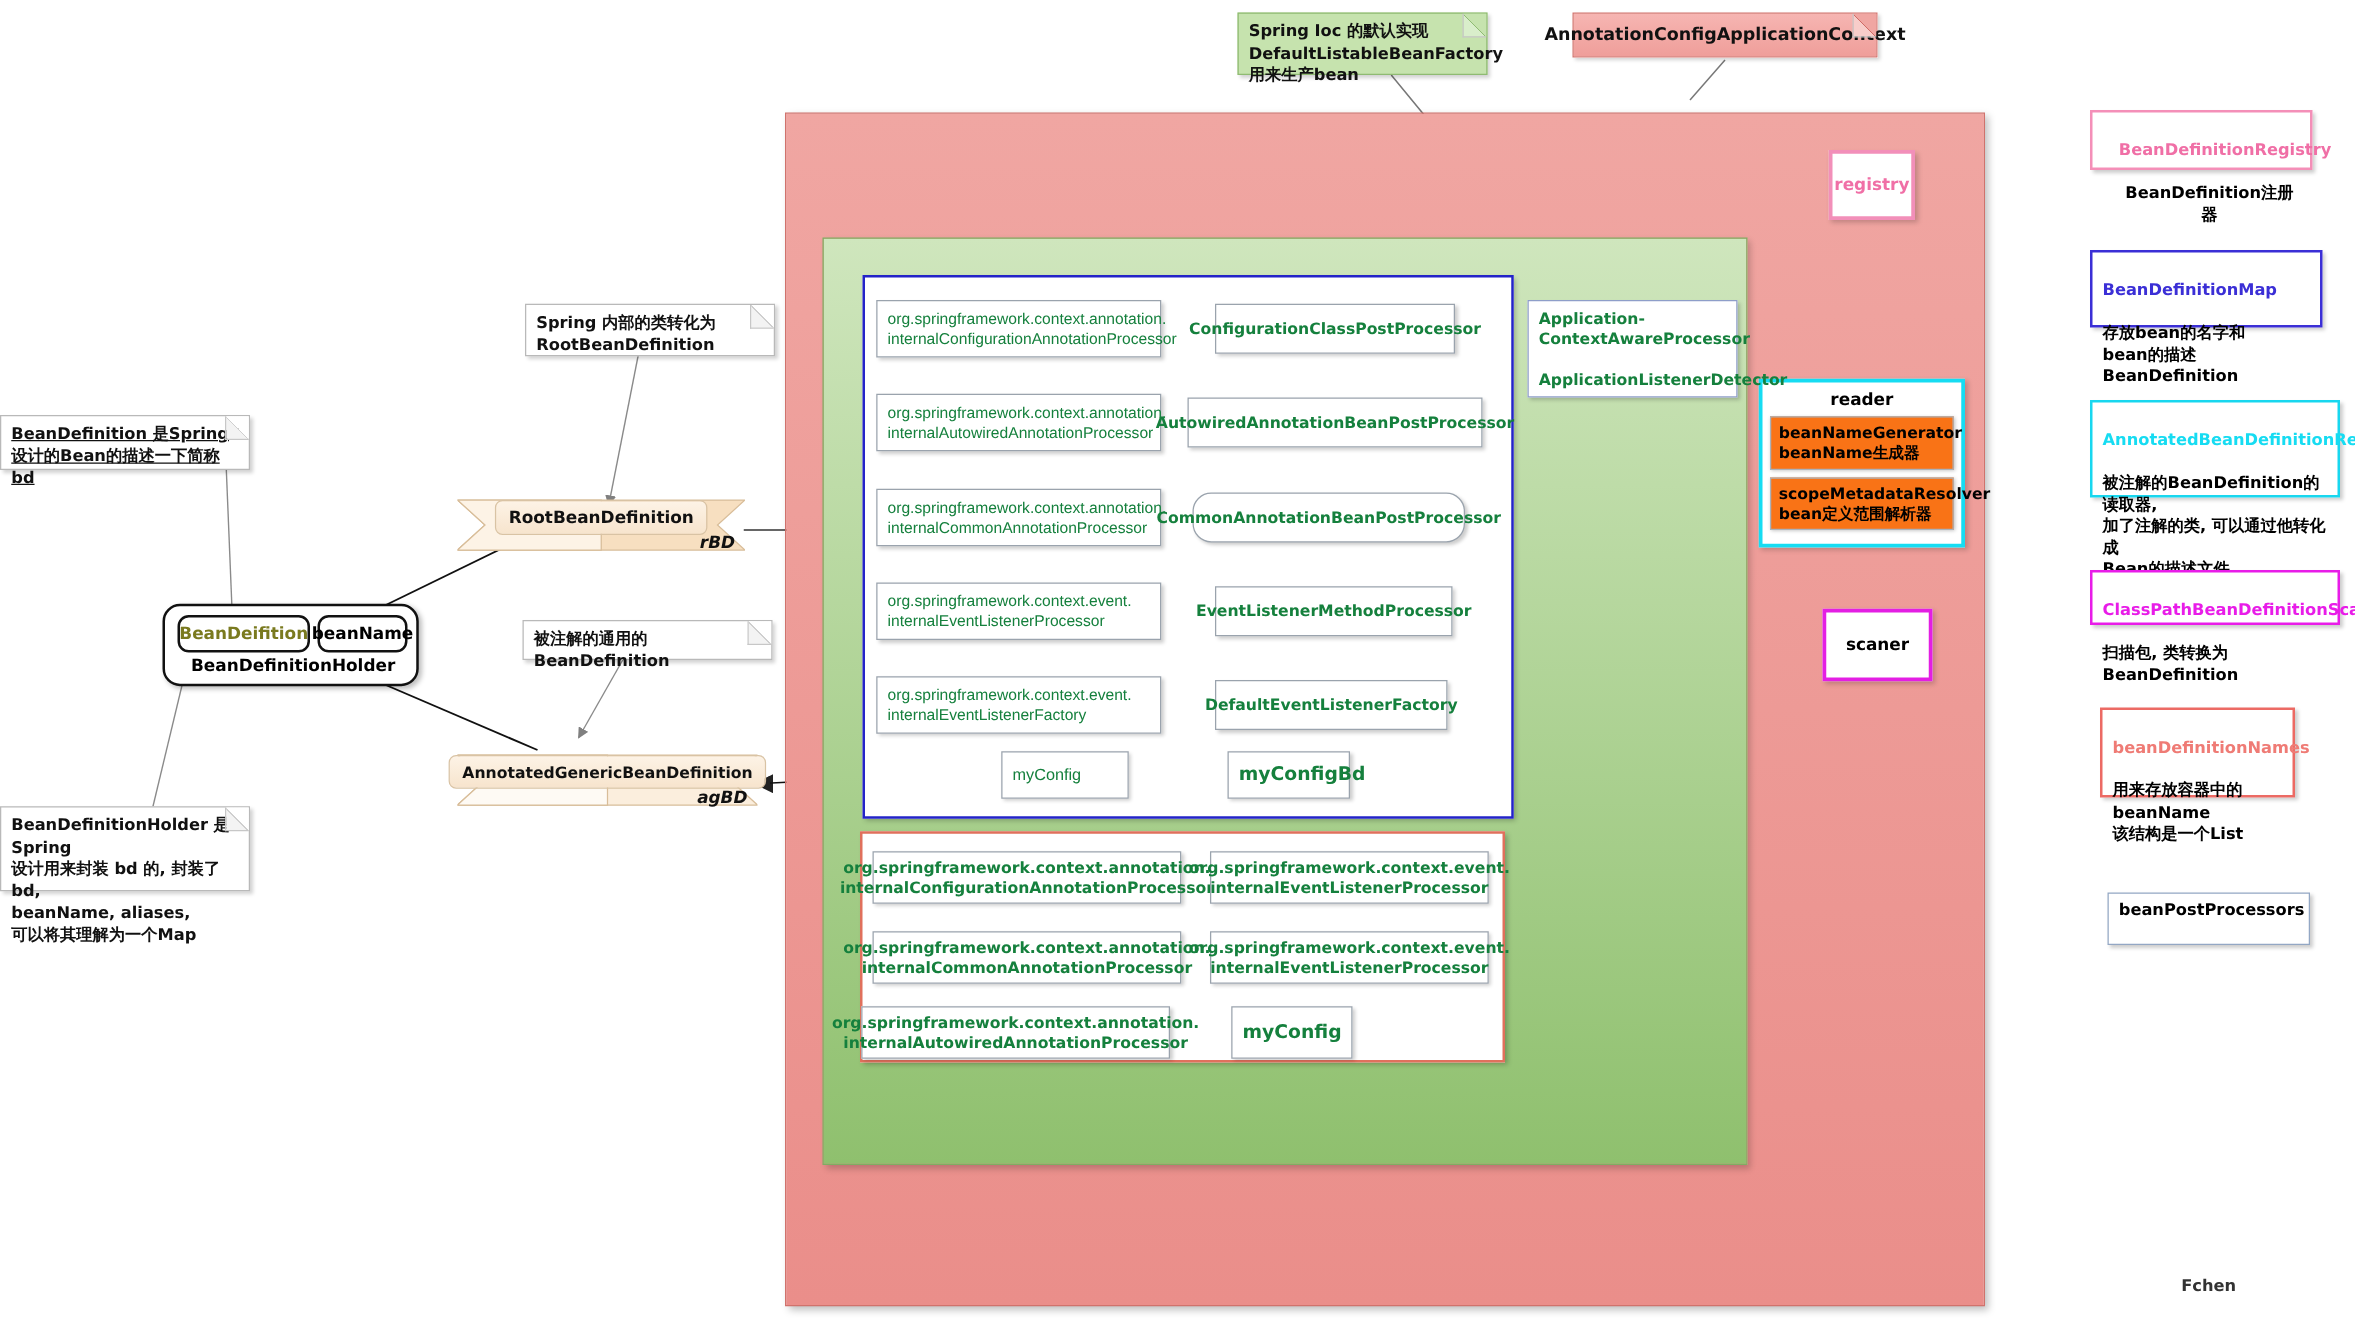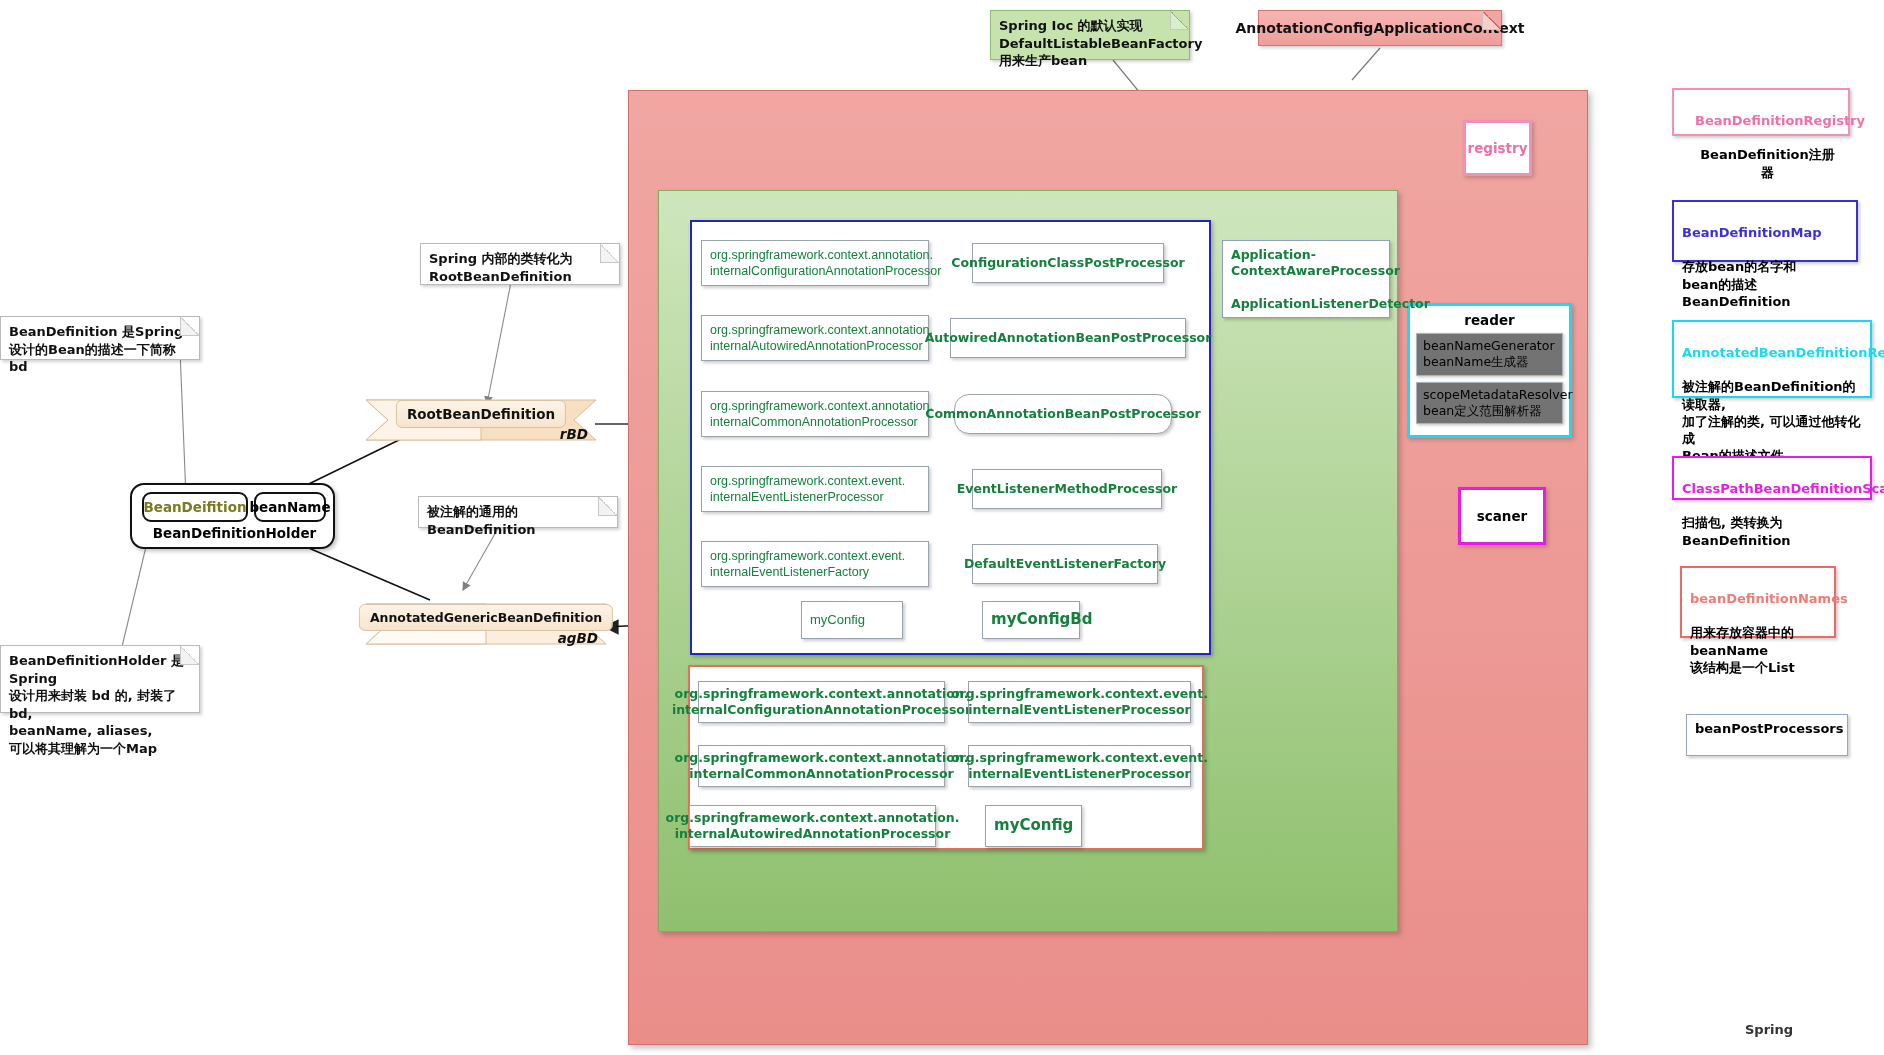--- a/index.html
+++ b/index.html
@@ -45,22 +45,22 @@
   .legend .hd{display:block;}
   .pinkb{border:2px solid #f48fb8;padding-left:21px;}
   .blueb{border:2px solid #3b2fd6;}
   .cyanb{border:2px solid #18d7ef;}
   .magentab{border:2px solid #e81ce8;}
   .redb{border:2px solid #ec6a64;}
   .greyb{border:1px solid #93a7c4;}
   .registry-box{background:#fff;border:3px solid #f28fb9;box-shadow:2px 2px 4px rgba(0,0,0,.2);}
   .reader-box{background:#fff;border:3px solid #16dcf2;box-shadow:2px 2px 4px rgba(0,0,0,.2);}
   .scaner-box{background:#fff;border:3px solid #e31ee3;box-shadow:2px 2px 4px rgba(0,0,0,.2);}
-  .inner-card{background:#737373;border:1px solid #aab2bb;box-shadow:1px 1px 3px rgba(0,0,0,.25);
-     font-size:12.5px;line-height:1.3;padding:4px 6px;white-space:pre-line;font-weight:normal;}
+  .inner-card{background:#f97316;border:1px solid #aab2bb;box-shadow:1px 1px 3px rgba(0,0,0,.25);
+     font-size:12.5px;line-height:1.3;padding:4px 6px;white-space:pre-line;font-weight:bold;}
   .ribbon{position:absolute;}
   .ribbon .lbl{
     position:absolute;left:50%;transform:translateX(-50%);top:4px;
     background:linear-gradient(#fdf3e6,#f7e4cd);border:1px solid #d9c3a4;border-radius:6px;
     padding:5px 10px;font-size:13.5px;font-weight:bold;color:#111;white-space:nowrap;
   }
   .ribbon .short{
     position:absolute;right:8px;bottom:2px;font-style:italic;font-weight:bold;font-size:13.5px;color:#111;
   }
   .holder{
@@ -169,21 +169,21 @@
 internalCommonAnnotationProcessor</div>
   <div class="abs plain comic centerbox" style="left:689px;top:805px;width:247px;height:42px;">org.springframework.context.annotation.
 internalAutowiredAnnotationProcessor</div>
 
   <div class="abs plain comic centerbox" style="left:968px;top:681px;width:223px;height:42px;">org.springframework.context.event.
 internalEventListenerProcessor</div>
   <div class="abs plain comic centerbox" style="left:968px;top:745px;width:223px;height:42px;">org.springframework.context.event.
 internalEventListenerProcessor</div>
   <div class="abs plain comic" style="left:985px;top:805px;width:97px;height:42px;display:flex;align-items:center;font-size:15px;">myConfig</div>
 
-  <div class="abs note folded comic" style="left:0px;top:316px;width:200px;height:44px;">BeanDefinition 是Spring
+  <div class="abs note folded comic" style="left:0px;top:332px;width:200px;height:44px;text-decoration:underline;">BeanDefinition 是Spring
 设计的Bean的描述一下简称 bd</div>
 
   <div class="abs note folded comic" style="left:0px;top:645px;width:200px;height:68px;">BeanDefinitionHolder 是Spring
 设计用来封装 bd 的, 封装了bd,
 beanName, aliases,
 可以将其理解为一个Map</div>
 
   <div class="abs note folded comic" style="left:420px;top:243px;width:200px;height:42px;">Spring 内部的类转化为
 RootBeanDefinition</div>
 
@@ -240,15 +240,15 @@
     <span class="hd" style="color:#ef7b75;">beanDefinitionNames</span>
     <span>用来存放容器中的
 beanName
 该结构是一个List</span>
   </div>
 
   <div class="abs legend greyb" style="left:1686px;top:714px;width:162px;height:42px;display:flex;align-items:flex-start;font-weight:bold;">
     <span>beanPostProcessors</span>
   </div>
 
-  <div class="sig" style="left:1745px;top:1022px;">Spring</div>
+  <div class="sig" style="left:1745px;top:1022px;">Fchen</div>
 
 </div>
 
 </body></html>

